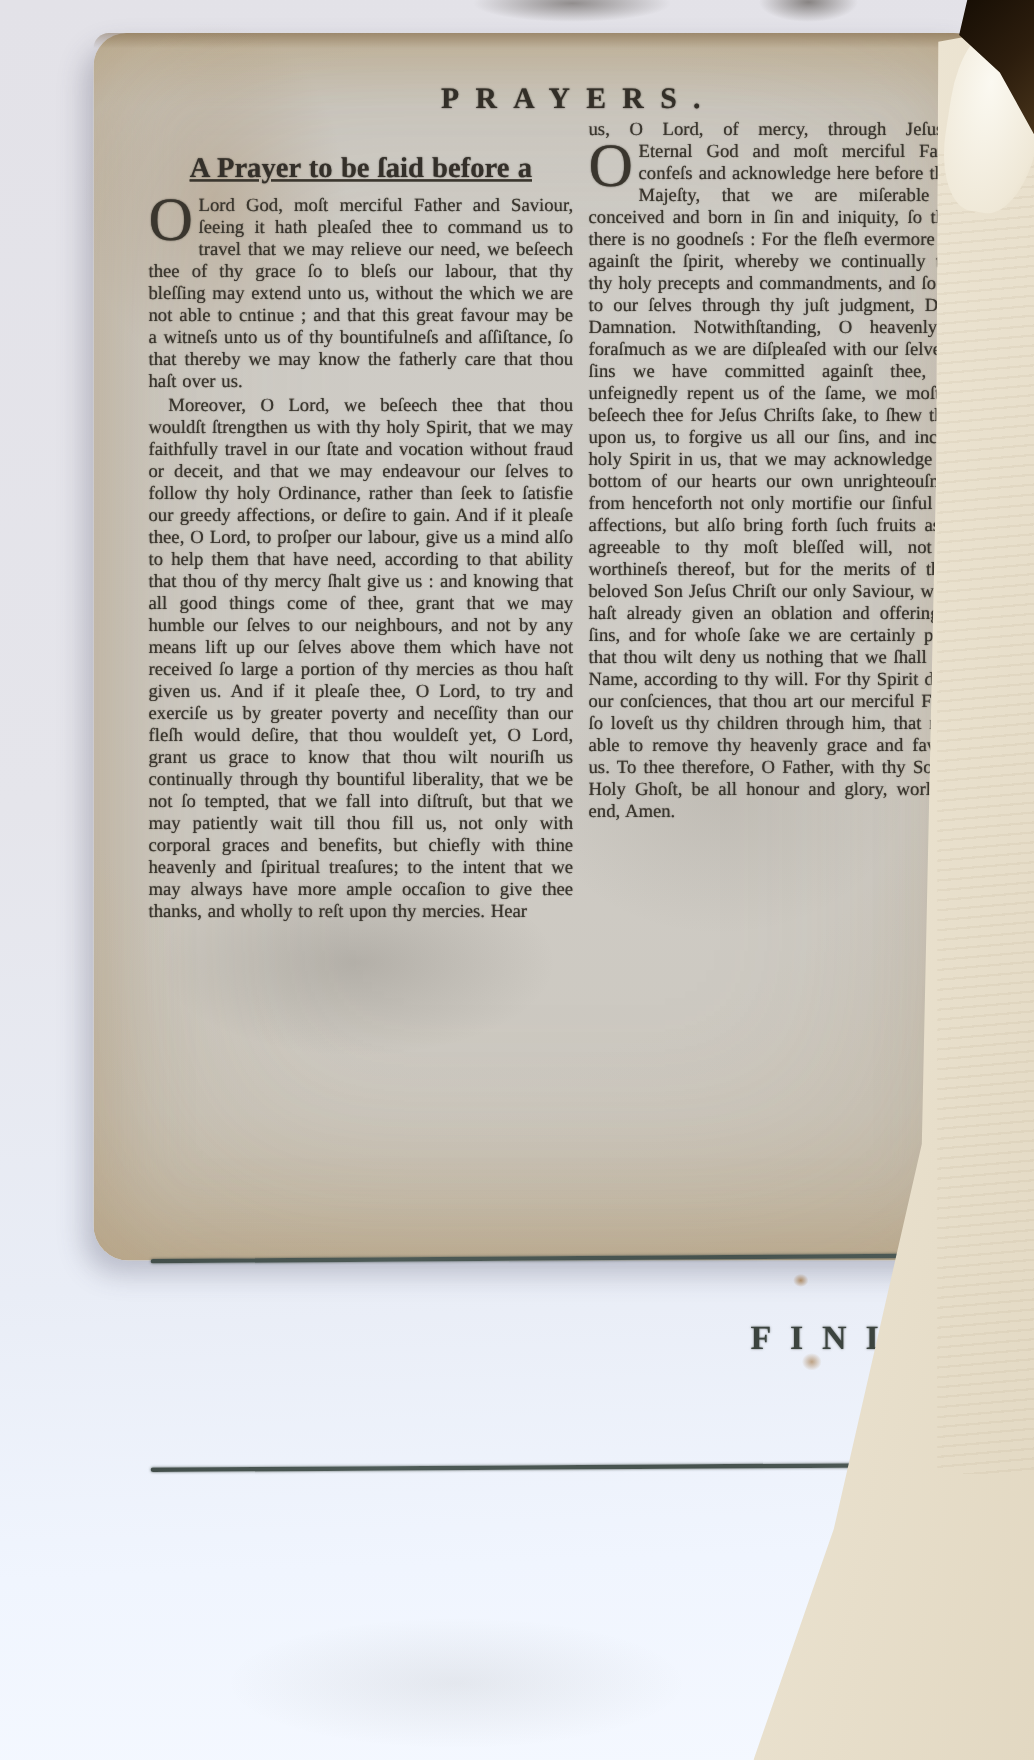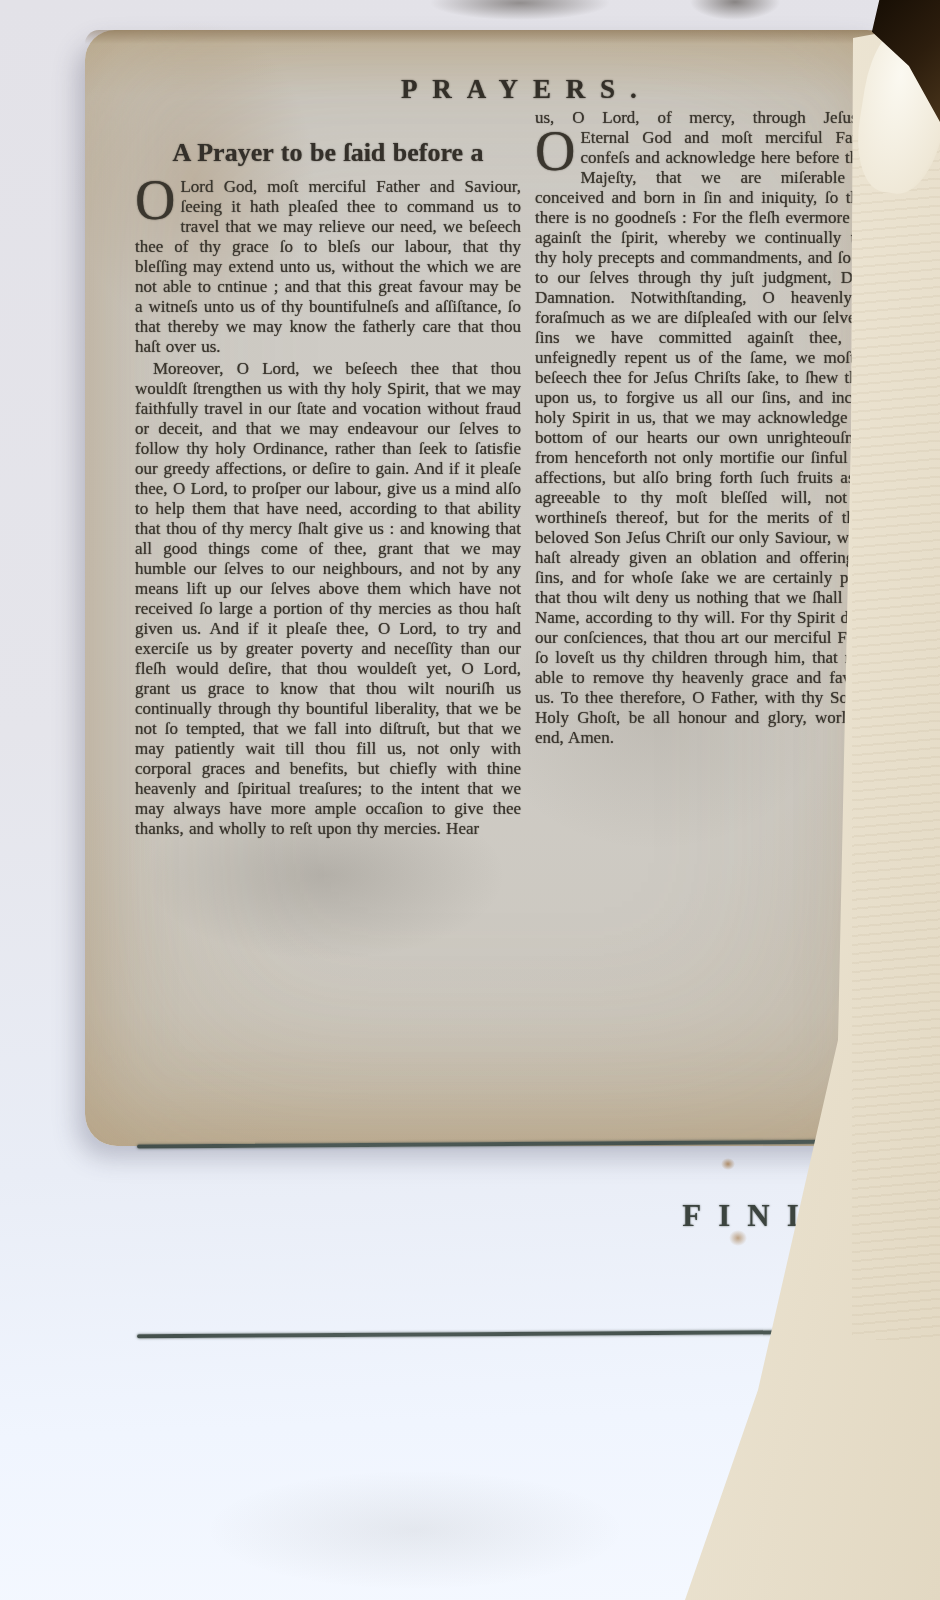--- a/index.html
+++ b/index.html
@@ -57,21 +57,21 @@
 
   
   .ink{color:#3a362e;text-shadow:0 0 1.1px rgba(50,45,37,.85);}
   .page-header{position:absolute;z-index:2;left:316px;top:44px;font-size:27px;font-weight:bold;
     letter-spacing:.55em;color:#332f28;text-shadow:0 0 1.6px rgba(48,43,35,.9);}
   .columns{position:absolute;z-index:2;left:50px;top:78px;width:782px;display:flex;gap:14px;}
   .col{width:386px;font-size:17px;line-height:20px;text-align:justify;word-spacing:1px;}
   .col.right{width:380px;}
   .col-heading{font-size:26px;line-height:29px;font-weight:bold;text-align:center;
     color:#34302a;text-shadow:0 0 1.4px rgba(48,43,35,.85);}
-  .left-heading-wrap{margin:30px 0 10px 0;}
+  .left-heading-wrap{margin:30px 0 10px 0;text-decoration:underline;}
   .right-heading-wrap{margin:16px 0 12px 0;}
   p.body-para{margin:0;}
   p.body-para.indent{text-indent:18px;margin-top:2px;}
   .dropcap{float:left;font-size:56px;line-height:42px;padding:2px 5px 0 0;color:#3a362e;
     text-shadow:0 0 1.5px rgba(50,45,37,.9);}
   .force-justify{text-align-last:justify;}
 
   
   .rule{position:absolute;z-index:2;left:52px;width:718px;height:4px;border-radius:2px;
     background:linear-gradient(90deg,#434f4b,#4d5a56 30%,#46524e 70%,#4d5a56);

